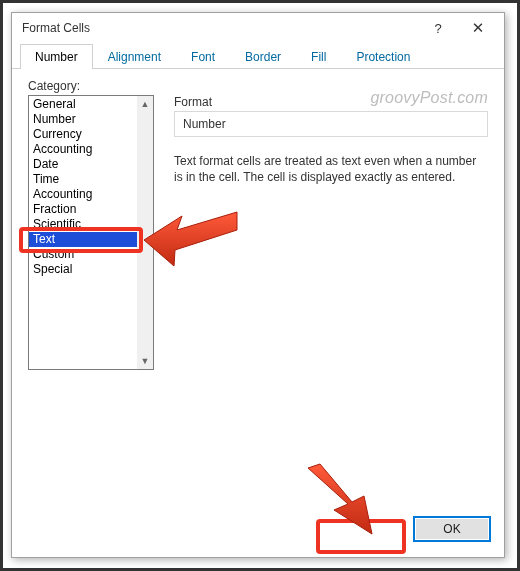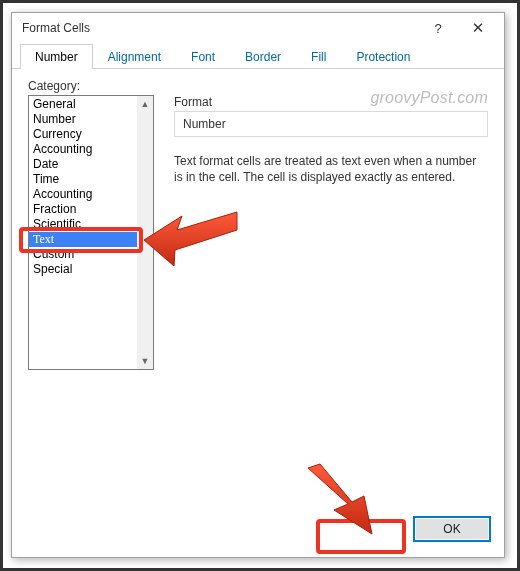--- a/index.html
+++ b/index.html
@@ -87,23 +87,22 @@
     font-size: 12px;
   }
   .listbox .items { padding: 1px 0; }
   .listbox .item {
     padding: 0 4px;
     line-height: 15px;
     cursor: pointer;
     white-space: nowrap;
   }
   .listbox .item.selected {
-    background: #3b82f6;
+    background: #1d4ed8;
     color: #fff;
-    font-family: Liberation Serif, serif;
   }
   .listbox .scroll {
     position: absolute;
     right: 0; top: 0; bottom: 0;
     width: 16px;
     background: #f0f0f0;
     display: flex; flex-direction: column;
     justify-content: space-between;
   }
   .listbox .scroll .sb {

